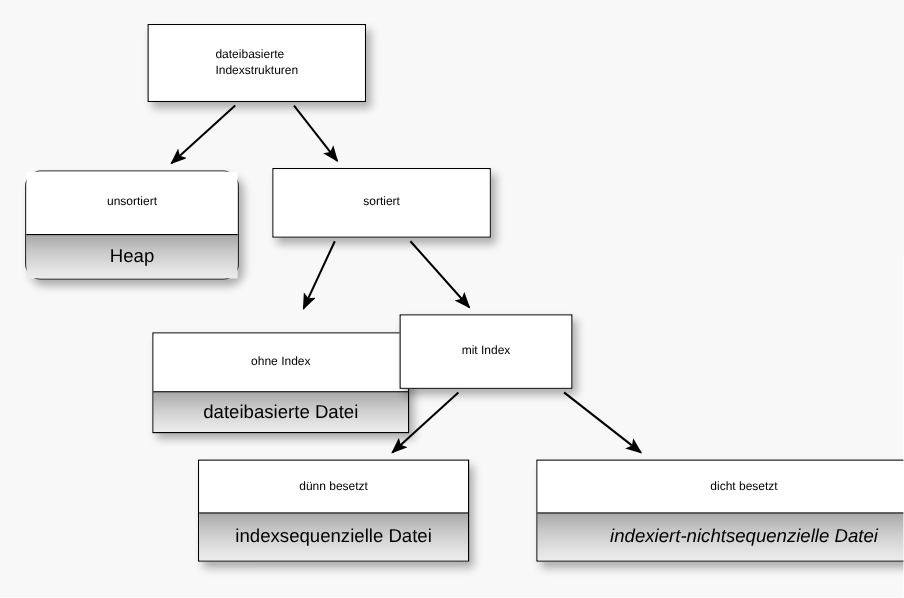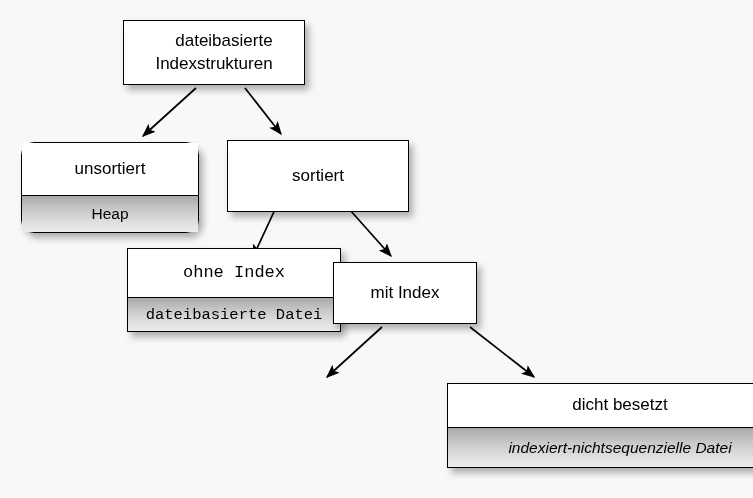--- a/index.html
+++ b/index.html
@@ -30,24 +30,24 @@
     background: #ffffff;
     box-shadow: 4px 5px 7px rgba(0,0,0,0.30);
     display: flex;
     flex-direction: column;
   }
   .node-title {
     flex: 1 1 auto;
     display: flex;
     align-items: center;
     justify-content: center;
-    text-align: right;
+    text-align: left;
     background: #ffffff;
     color: #000000;
-    font-size: 17px;
+    font-size: 10px;
     line-height: 1.35;
     padding: 2px 6px;
     box-sizing: border-box;
     white-space: pre-line;
   }
   .node-sub {
     flex: 0 0 auto;
     display: flex;
     align-items: center;
     justify-content: center;
@@ -84,32 +84,36 @@
   <div class="node" style="left: 123px; top: 20px; width: 182px; height: 65px;">
     <div class="node-title">dateibasierte
 Indexstrukturen</div>
   </div>
 
   <div class="node" style="left: 21px; top: 142px; width: 178px; height: 91px; border-radius: 13px;">
     <div class="node-title">unsortiert</div>
     <div class="node-sub" style="height: 37px;">Heap</div>
   </div>
 
-  <div class="node" style="left: 227px; top: 140px; width: 182px; height: 72px;">
+  <div class="node" style="left: 227px; top: 140px; width: 182px; height: 58px;">
     <div class="node-title">sortiert</div>
   </div>
 
-  <div class="node" style="left: 127px; top: 248px; width: 214px; height: 84px; font-family: Liberation Mono, monospace;">
+  <div class="node" style="left: 127px; top: 277px; width: 214px; height: 84px;">
     <div class="node-title">ohne Index</div>
     <div class="node-sub" style="height: 34px;">dateibasierte Datei</div>
   </div>
 
   <div class="node" style="left: 333px; top: 262px; width: 144px; height: 62px;">
     <div class="node-title">mit Index</div>
   </div>
 
+  <div class="node" style="left: 165px; top: 383px; width: 226px; height: 85px;">
+    <div class="node-title">dünn besetzt</div>
+    <div class="node-sub" style="height: 40px;">indexsequenzielle Datei</div>
+  </div>
 
   <div class="node" style="left: 417px; top: 383px; width: 346px; height: 85px; margin-left: 30px;">
     <div class="node-title">dicht besetzt</div>
     <div class="node-sub" style="height: 40px; font-style: italic;">indexiert-nichtsequenzielle Datei</div>
   </div>
 
 </div>
 
 </body></html>

